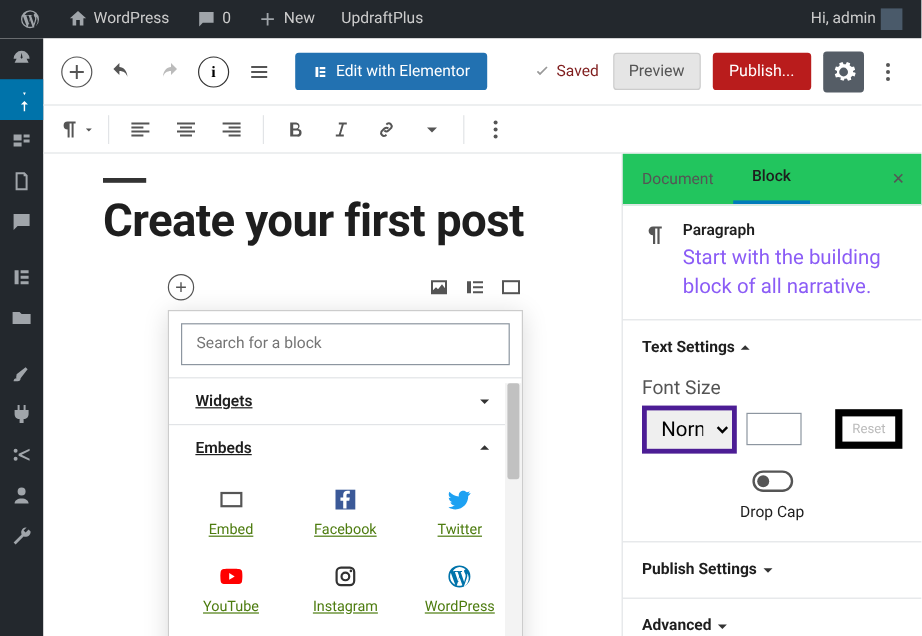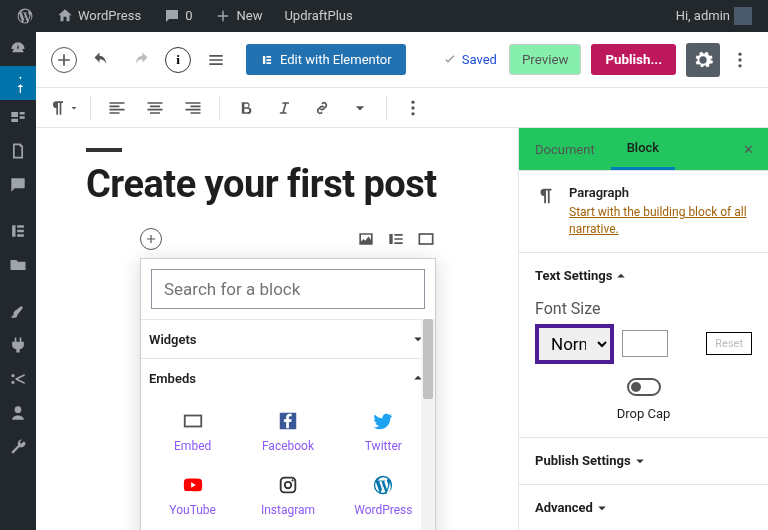--- a/index.html
+++ b/index.html
@@ -16,64 +16,64 @@
 .sidebar-item.active { background: #0073aa; }
 .sidebar-item.active svg { fill: #fff; }
 .editor { position: fixed; top: 32px; left: 36px; right: 0; bottom: 0; display: flex; flex-direction: column; }
 .topbar { height: 56px; border-bottom: 1px solid #e2e4e7; display: flex; align-items: center; padding: 0 10px; gap: 2px; }
 .icon-btn { width: 36px; height: 36px; display: flex; align-items: center; justify-content: center; border: none; background: transparent; cursor: pointer; border-radius: 4px; }
 .icon-btn svg { width: 20px; height: 20px; fill: #555; }
 .icon-btn.circled { border: 1px solid #555; border-radius: 50%; width: 28px; height: 28px; }
 .elementor-btn { background: #2271b1; color: #fff; padding: 8px 14px; border-radius: 3px; display: flex; align-items: center; gap: 6px; cursor: pointer; margin-left: 10px; }
 .elementor-btn svg { width: 14px; height: 14px; fill: #fff; }
 .spacer { flex: 1; }
-.saved { color: #1d4ed8; display: flex; align-items: flex-start; gap: 4px; margin-right: 10px; font-size: 13px; }
-.preview-btn { background: #86efac; border: 1px solid #ccc; padding: 7px 12px; border-radius: 3px; cursor: pointer; color: #555; }
-.publish-btn { background: #be185d; color: #fff; border: none; padding: 8px 14px; border-radius: 3px; cursor: pointer; margin-left: 8px; font-weight: bold; }
+.saved { color: #7f1d1d; display: flex; align-items: flex-start; gap: 4px; margin-right: 10px; font-size: 13px; }
+.preview-btn { background: #e5e5e5; border: 1px solid #ccc; padding: 7px 12px; border-radius: 3px; cursor: pointer; color: #555; }
+.publish-btn { background: #b91c1c; color: #fff; border: none; padding: 8px 14px; border-radius: 3px; cursor: pointer; margin-left: 8px; }
 .gear-btn { background: #555d66; width: 34px; height: 34px; border-radius: 3px; display: flex; align-items: center; justify-content: center; margin-left: 8px; cursor: pointer; }
 .gear-btn svg { fill: #fff; width: 22px; height: 22px; }
 .fmtbar { height: 40px; border-bottom: 1px solid #e2e4e7; display: flex; align-items: center; padding: 0 10px; gap: 2px; }
 .fmtbar .sep { width: 1px; height: 24px; background: #e2e4e7; margin: 0 6px; }
 .fmtbar svg { width: 20px; height: 20px; fill: #555; }
 .main { flex: 1; display: flex; overflow: hidden; }
 .canvas { flex: 1; padding: 20px 50px; position: relative; overflow: auto; }
 .title-block .accent { width: 36px; height: 4px; background: #333; margin-bottom: 10px; }
 .title-block h1 { font-size: 38px; font-weight: 700; letter-spacing: -0.5px; }
 .inserter-wrap { margin-top: 18px; margin-left: 54px; width: 296px; position: relative; }
 .inserter-top { display: flex; align-items: center; gap: 6px; padding: 4px 0 8px; }
 .inserter-top .add { border: 1.5px solid #555; border-radius: 50%; width: 22px; height: 22px; display: flex; align-items: center; justify-content: center; cursor: pointer; }
 .inserter-top .right { margin-left: auto; display: flex; gap: 10px; }
 .inserter-panel { border: 1px solid #ccc; background: #fff; box-shadow: 0 3px 20px rgba(0,0,0,0.15); position: relative; }
 .inserter-search { margin: 10px; }
-.inserter-search input { width: 100%; padding: 9px 12px; border: 1px solid #8d96a0; font-size: 17px; }
+.inserter-search input { width: 100%; padding: 9px 12px; border: 1px solid #8d96a0; font-size: 13px; }
 .inserter-section { border-top: 1px solid #e2e4e7; }
-.inserter-head { display: flex; align-items: center; justify-content: space-between; padding: 10px 8px; font-weight: 600; font-size: 13px; cursor: pointer; }
+.inserter-head { display: flex; align-items: center; justify-content: space-between; padding: 10px 22px; font-weight: 600; font-size: 13px; cursor: pointer; text-decoration: underline; }
 .inserter-grid { display: grid; grid-template-columns: repeat(3, 1fr); padding: 2px 4px 6px; }
 .block-item { display: flex; flex-direction: column; align-items: center; justify-content: center; padding: 10px 4px; cursor: pointer; gap: 6px; }
 .block-item .icn { width: 24px; height: 24px; display: flex; align-items: center; justify-content: center; }
-.block-item span { font-size: 12px; color: #8b5cf6; }
+.block-item span { font-size: 12px; color: #4d7c0f; text-decoration: underline; }
 .scroll-track { position: absolute; right: 0; top: 60px; bottom: 0; width: 14px; background: #f3f3f3; }
 .scroll-thumb { position: absolute; top: 0; left: 2px; width: 10px; height: 80px; background: #c1c1c1; border-radius: 2px; }
 .inspector { width: 250px; border-left: 1px solid #e2e4e7; display: flex; flex-direction: column; background: #fff; font-size: 13px; }
 .insp-tabs { display: flex; align-items: center; border-bottom: 1px solid #e2e4e7; background: #22c55e; }
 .insp-tab { padding: 12px 16px; cursor: pointer; color: #555; }
 .insp-tab.active { border-bottom: 3px solid #007cba; color: #1e1e1e; font-weight: 500; }
 .insp-close { margin-left: auto; padding: 10px 14px; cursor: pointer; color: #555; }
 .insp-card { padding: 14px 16px; display: flex; gap: 12px; border-bottom: 1px solid #e2e4e7; }
 .insp-card svg { width: 22px; height: 22px; fill: #555; flex-shrink: 0; }
 .insp-card .t { font-weight: 600; margin-bottom: 4px; }
-.insp-card .d { font-size: 12px; color: #a16207; line-height: 1.4; text-decoration: underline; }
+.insp-card .d { font-size: 17px; color: #8b5cf6; line-height: 1.4; }
 .insp-panel { border-bottom: 1px solid #e2e4e7; }
 .insp-panel-head { display: flex; align-items: center; padding: 14px 16px; font-weight: 700; cursor: pointer; }
 .insp-panel-body { padding: 0 16px 16px; }
 .insp-label { font-size: 16px; color: #555; margin-bottom: 6px; display: block; }
 .insp-row { display: flex; gap: 8px; align-items: center; }
 .insp-row select { padding: 5px 8px; border: 4px solid #4c1d95; font-size: 17px; width: 79px; }
 .insp-row input[type=text] { width: 46px; padding: 5px; border: 1px solid #8d96a0; }
-.insp-row .reset { font-size: 11px; color: #bbb; margin-left: auto; border: 1px solid #000000; padding: 4px 8px; background: #fff; }
+.insp-row .reset { font-size: 11px; color: #bbb; margin-left: auto; border: 6px solid #000000; padding: 4px 8px; background: #fff; }
 .toggle-row { display: flex; align-items: center; gap: 10px; margin-top: 14px; flex-direction: column; }
 .toggle { width: 34px; height: 18px; border: 2px solid #555; border-radius: 10px; position: relative; cursor: pointer; }
 .toggle::after { content: ""; position: absolute; left: 2px; top: 2px; width: 10px; height: 10px; border-radius: 50%; background: #555; }
 .insp-hint { font-size: 12px; font-style: italic; color: #777; margin-top: 6px; }
 </style>
 </head>
 <body>
 
 <div class="adminbar">
   <div class="adminbar-left">

